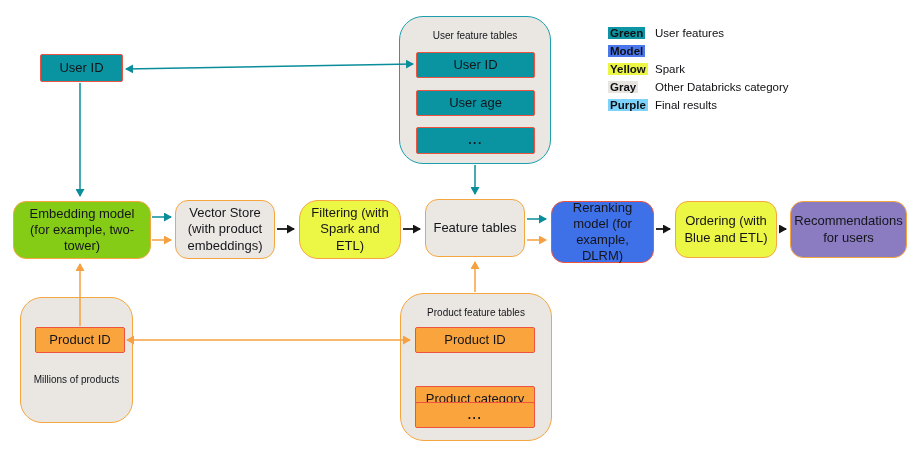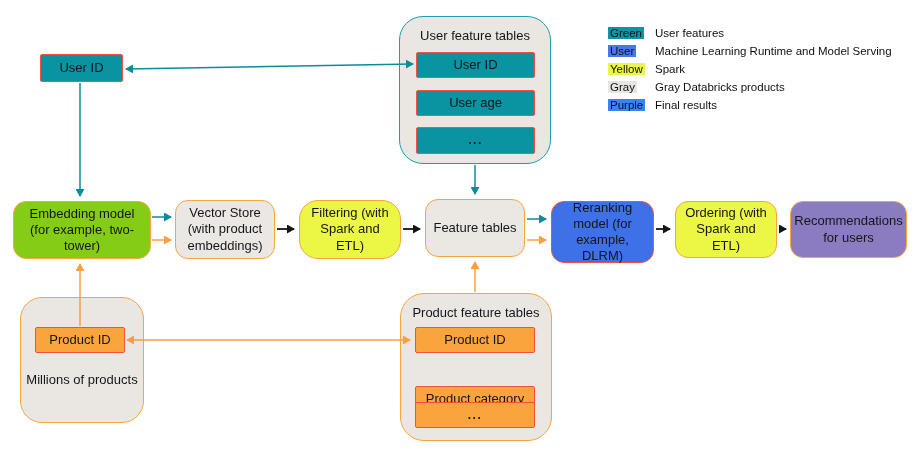--- a/index.html
+++ b/index.html
@@ -7,32 +7,32 @@
   #canvas {
     position: relative; width: 920px; height: 459px;
     background: #ffffff; overflow: hidden;
   }
   #arrow-layer { position: absolute; left: 0; top: 0; z-index: 3; pointer-events: none; }
   .container {
     position: absolute; border: 1.6px solid; box-sizing: border-box; z-index: 1;
   }
   .container-label {
     position: absolute; left: 0; right: 0; text-align: center;
-    font-size: 13px; line-height: 14px; color: #15151b;
+    font-size: 10px; line-height: 14px; color: #15151b;
   }
   .node {
     position: absolute; border: 1.6px solid; box-sizing: border-box; z-index: 2;
     display: flex; align-items: center; justify-content: center;
     text-align: center; font-size: 13px; line-height: 1.25; padding: 2px 6px;
     color: #15151b;
   }
   .node.dots { font-weight: 700; letter-spacing: 1.5px; font-size: 12px; }
   #legend { position: absolute; z-index: 2; font-size: 11.5px; }
   .legend-row { display: flex; align-items: center; height: 15px; margin-bottom: 3px; }
-  .legend-swatch-cell { width: 47px; flex: 0 0 47px; }
+  .legend-swatch-cell { width: 47px; flex: 0 0 47px; font-weight: bold; }
   .legend-swatch { padding: 0 2px; color: #101014; }
   .legend-label { color: #101014; white-space: nowrap; }
 </style>
 </head>
 <body>
 
 <div id="canvas">
   <svg id="arrow-layer" width="920" height="459" viewBox="0 0 920 459">
       <defs>
         <marker id="ah0" markerWidth="9" markerHeight="9" refX="7" refY="4.5" orient="auto-start-reverse" markerUnits="userSpaceOnUse">
@@ -57,21 +57,21 @@
       <line x1="527" y1="219" x2="546" y2="219" stroke="#0A8D9B" stroke-width="1.5" marker-end="url(#ah0)"></line>
       <line x1="527" y1="240" x2="546" y2="240" stroke="#F6A040" stroke-width="1.5" marker-end="url(#ah1)"></line>
       <line x1="656" y1="229" x2="670" y2="229" stroke="#151515" stroke-width="1.8" marker-end="url(#ah2)"></line>
       <line x1="779" y1="229" x2="786" y2="229" stroke="#151515" stroke-width="1.8" marker-end="url(#ah2)"></line>
       <line x1="127" y1="340" x2="410" y2="340" stroke="#F6A040" stroke-width="1.5" marker-end="url(#ah1)" marker-start="url(#ah1)"></line>
     </svg>
   <div id="node-layer">
       <div class="container" style="left: 399px; top: 16px; width: 152px; height: 148px; background: rgb(234, 231, 227); border-color: rgb(29, 158, 172); border-radius: 24px;">
         <span class="container-label" style="top: 12px;">User feature tables</span>
       </div>
-      <div class="container" style="left: 20px; top: 297px; width: 124px; height: 126px; background: rgb(234, 231, 227); border-color: rgb(245, 166, 62); border-radius: 22px;">
+      <div class="container" style="left: 20px; top: 297px; width: 113px; height: 126px; background: rgb(234, 231, 227); border-color: rgb(245, 166, 62); border-radius: 22px;">
         <span class="container-label" style="top: 75px;">Millions of products</span>
       </div>
       <div class="container" style="left: 400px; top: 293px; width: 152px; height: 148px; background: rgb(234, 231, 227); border-color: rgb(245, 166, 62); border-radius: 24px;">
         <span class="container-label" style="top: 12px;">Product feature tables</span>
       </div>
       <div class="node" style="left: 40px; top: 54px; width: 83px; height: 28px; background: rgb(10, 148, 161); border-color: rgb(238, 83, 64); border-radius: 2px;">
         <span>User ID</span>
       </div>
       <div class="node" style="left: 416px; top: 52px; width: 119px; height: 26px; background: rgb(10, 148, 161); border-color: rgb(238, 83, 64); border-radius: 2px;">
         <span>User ID</span>
@@ -91,21 +91,21 @@
       <div class="node" style="left: 299px; top: 200px; width: 102px; height: 59px; background: rgb(236, 246, 68); border-color: rgb(245, 166, 62); border-radius: 19px;">
         <span>Filtering (with Spark and ETL)</span>
       </div>
       <div class="node" style="left: 425px; top: 199px; width: 100px; height: 58px; background: rgb(235, 232, 228); border-color: rgb(245, 166, 62); border-radius: 13px; text-align: right;">
         <span>Feature tables</span>
       </div>
       <div class="node" style="left: 551px; top: 201px; width: 103px; height: 62px; background: rgb(62, 113, 232); border-color: rgb(238, 83, 64); border-radius: 13px;">
         <span>Reranking model (for example, DLRM)</span>
       </div>
       <div class="node" style="left: 675px; top: 201px; width: 102px; height: 57px; background: rgb(236, 246, 68); border-color: rgb(245, 166, 62); border-radius: 13px;">
-        <span>Ordering (with Spark and ETL)</span>
+        <span>Ordering (with Blue and ETL)</span>
       </div>
       <div class="node" style="left: 790px; top: 201px; width: 117px; height: 57px; background: rgb(139, 124, 194); border-color: rgb(245, 166, 62); border-radius: 13px;">
         <span>Recommendations for users</span>
       </div>
       <div class="node" style="left: 35px; top: 327px; width: 90px; height: 26px; background: rgb(249, 164, 60); border-color: rgb(238, 83, 64); border-radius: 2px;">
         <span>Product ID</span>
       </div>
       <div class="node" style="left: 415px; top: 327px; width: 120px; height: 26px; background: rgb(249, 164, 60); border-color: rgb(238, 83, 64); border-radius: 2px;">
         <span>Product ID</span>
       </div>
@@ -115,29 +115,28 @@
       <div class="node dots" style="left: 415px; top: 402px; width: 120px; height: 26px; background: rgb(249, 164, 60); border-color: rgb(238, 83, 64); border-radius: 2px;">
         <span>...</span>
       </div>
     </div>
   <div id="legend" style="left: 608px; top: 25px;">
       <div class="legend-row">
         <div class="legend-swatch-cell"><span class="legend-swatch" style="background: rgb(14, 149, 163);">Green</span></div>
         <span class="legend-label">User features</span>
       </div>
       <div class="legend-row">
-        <div class="legend-swatch-cell"><span class="legend-swatch" style="background: rgb(74, 120, 236);">User</span></div>
-        <span class="legend-label">Machine Learning Runtime and Model Serving</span>
+        <div class="legend-swatch-cell"><span class="legend-swatch" style="background: rgb(74, 120, 236);">Model</span></div>
       </div>
       <div class="legend-row">
         <div class="legend-swatch-cell"><span class="legend-swatch" style="background: rgb(236, 246, 68);">Yellow</span></div>
         <span class="legend-label">Spark</span>
       </div>
       <div class="legend-row">
         <div class="legend-swatch-cell"><span class="legend-swatch" style="background: rgb(232, 229, 225); margin-top: 42px;">Gray</span></div>
-        <span class="legend-label">Gray Databricks products</span>
+        <span class="legend-label">Other Databricks category</span>
       </div>
       <div class="legend-row">
-        <div class="legend-swatch-cell"><span class="legend-swatch" style="background: #3b82f6;">Purple</span></div>
+        <div class="legend-swatch-cell"><span class="legend-swatch" style="background: #7dd3fc;">Purple</span></div>
         <span class="legend-label">Final results</span>
       </div>
     </div>
 </div>
 
 </body></html>

